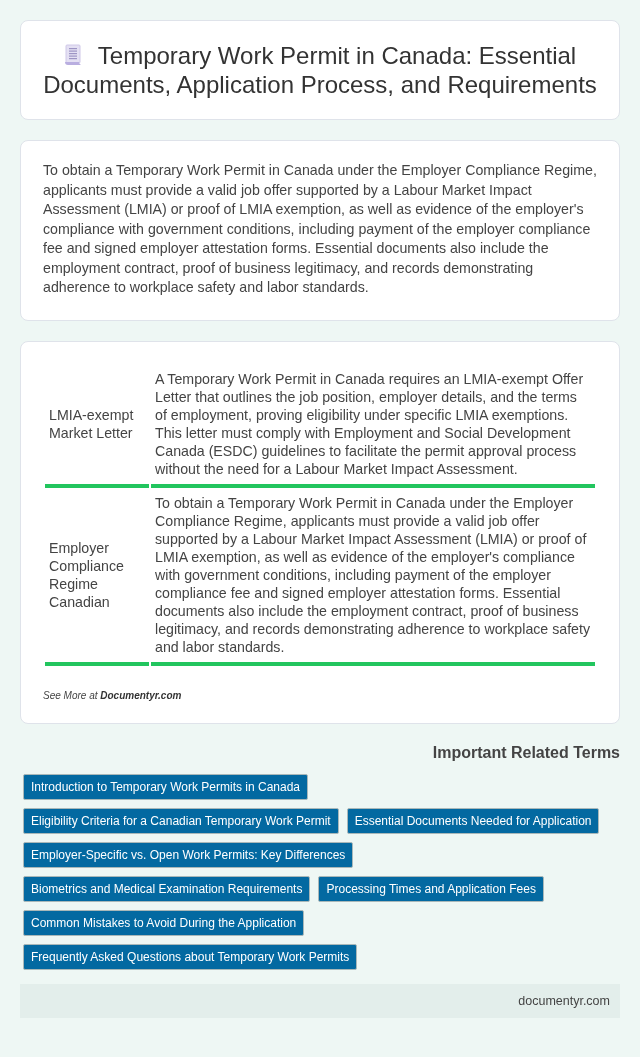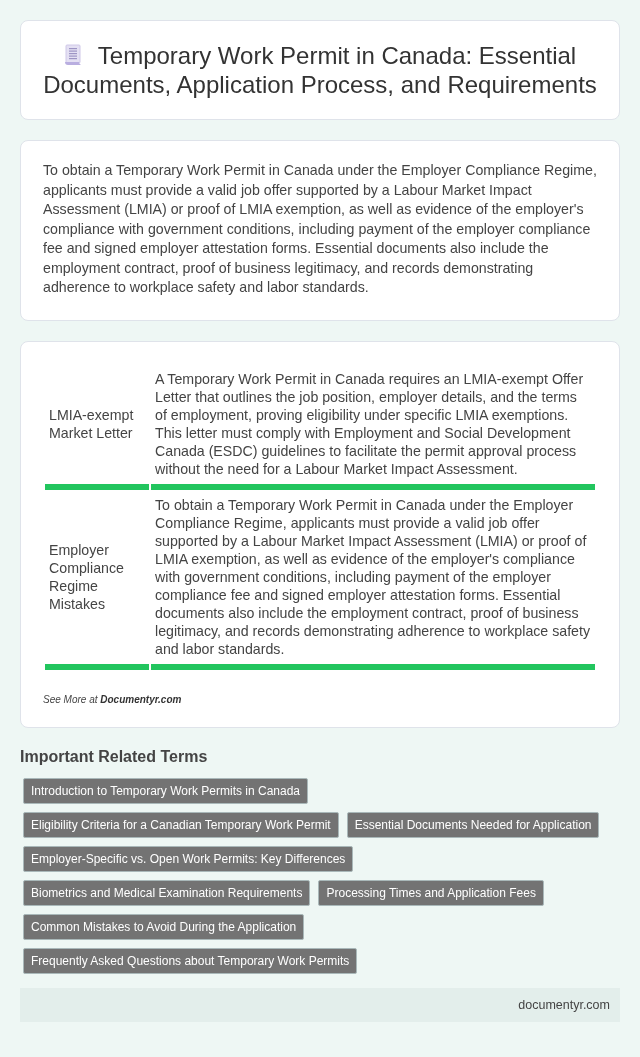--- a/index.html
+++ b/index.html
@@ -44,52 +44,52 @@
     }
     table.doc-table {
       width: 100%;
       border-collapse: separate;
       border-spacing: 2px 0;
       font-size: 14.2px;
       line-height: 18px;
       color: #444;
     }
     table.doc-table td {
-      border-bottom: 6px solid #22c55e;
+      border-bottom: 4px solid #22c55e;
       vertical-align: middle;
       padding: 6px 4px 6px 4px;
     }
     table.doc-table td.term {
       width: 104px;
       padding-left: 4px;
     }
     .see-more {
       text-align: left;
       font-size: 10px;
       font-style: italic;
       color: #444;
       margin-top: 24px;
       margin-bottom: 8px;
     }
     .see-more b { font-weight: bold; color: #333; }
     .related-title {
-      text-align: left;
+      text-align: right;
       font-size: 16px;
       color: #444;
       margin-top: 2px;
       margin-bottom: 12px;
     }
     .terms {
       display: flex;
       flex-wrap: wrap;
       gap: 8px 8px;
       padding-left: 3px;
     }
     .term-tag {
-      background: #737373;
+      background: #0369a1;
       color: #ffffff;
       font-size: 12px;
       padding: 4px 7px;
       border-radius: 2px;
       border: 1px solid #a9b8b9;
       line-height: 16px;
       white-space: nowrap;
     }
     .footer {
       margin-top: 14px;
@@ -128,21 +128,21 @@
 </div>
 
 <div class="card table-card">
   <table class="doc-table">
     <tbody>
       <tr>
         <td class="term">LMIA-exempt Market Letter</td>
         <td>A Temporary Work Permit in Canada requires an LMIA-exempt Offer Letter that outlines the job position, employer details, and the terms of employment, proving eligibility under specific LMIA exemptions. This letter must comply with Employment and Social Development Canada (ESDC) guidelines to facilitate the permit approval process without the need for a Labour Market Impact Assessment.</td>
       </tr>
       <tr>
-        <td class="term">Employer Compliance Regime Mistakes</td>
+        <td class="term">Employer Compliance Regime Canadian</td>
         <td>To obtain a Temporary Work Permit in Canada under the Employer Compliance Regime, applicants must provide a valid job offer supported by a Labour Market Impact Assessment (LMIA) or proof of LMIA exemption, as well as evidence of the employer's compliance with government conditions, including payment of the employer compliance fee and signed employer attestation forms. Essential documents also include the employment contract, proof of business legitimacy, and records demonstrating adherence to workplace safety and labor standards.</td>
       </tr>
     </tbody>
   </table>
   <p class="see-more"><span>See More at </span><b>Documentyr.com</b></p>
 </div>
 
 <h2 class="related-title">Important Related Terms</h2>
 
 <div class="terms">

